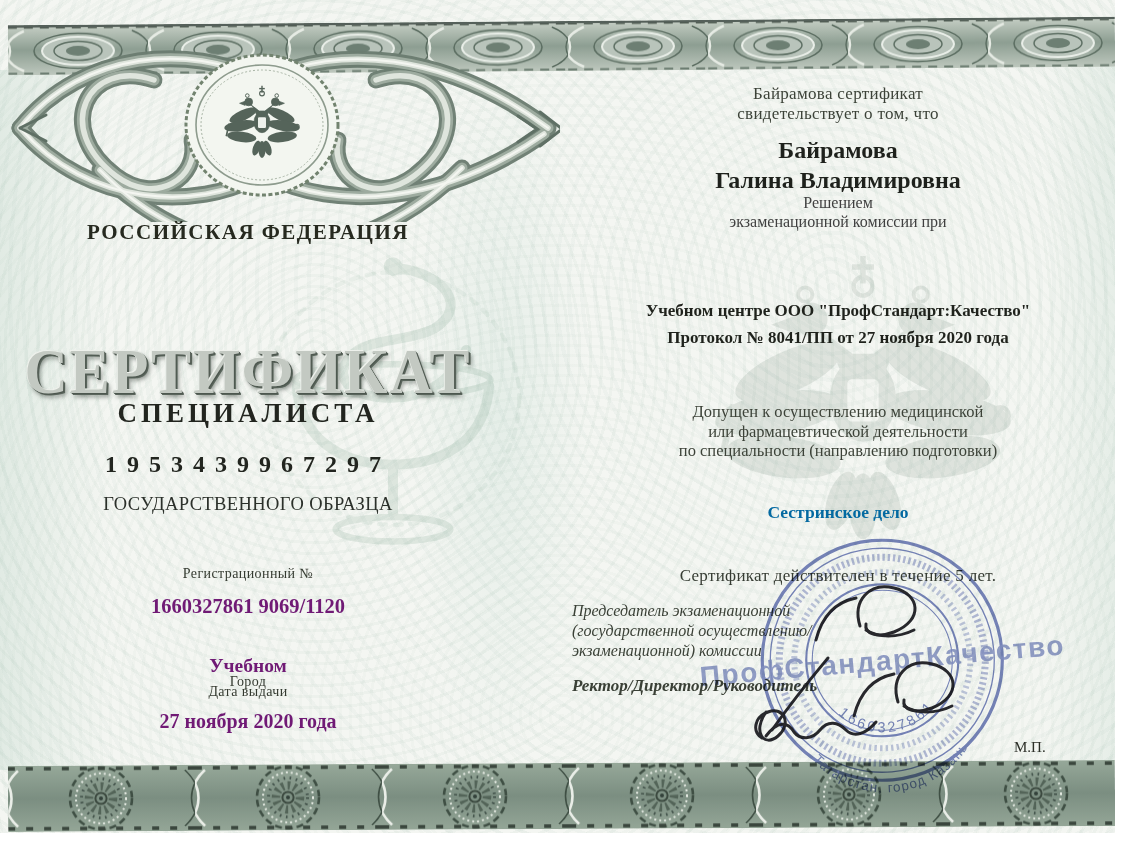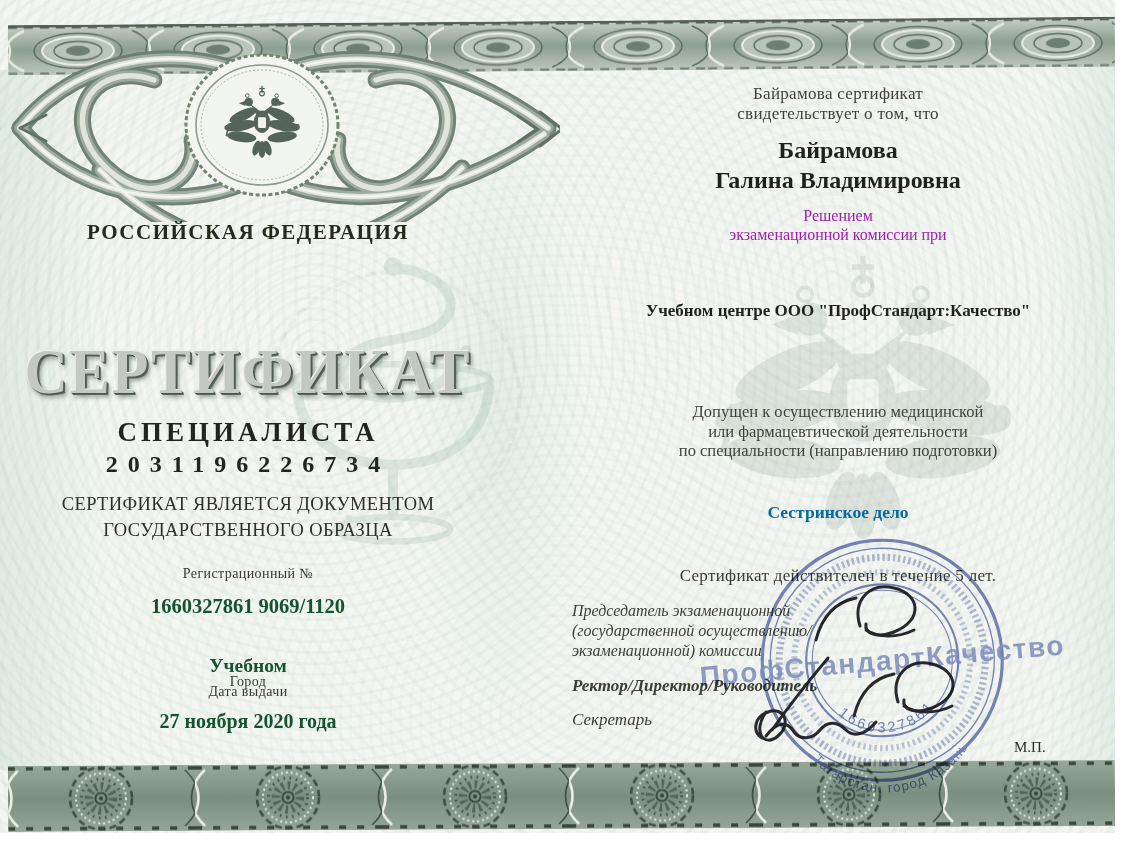--- a/index.html
+++ b/index.html
@@ -29,32 +29,32 @@
   
   .colL{left:8px;width:480px;}
   .colR{left:585px;width:506px;}
   .country{top:220px;font-size:21px;font-weight:bold;letter-spacing:1.5px;color:#26291f;}
   .bigtitle{
     top:341px;font-size:60px;font-weight:bold;letter-spacing:2px;line-height:62px;
     color:#c3c9c2;
     text-shadow:-1px -1px 0 #eef1ec, 1px 1px 0 #4d574f, 2px 2px 0 #5a655c, 3px 4px 4px rgba(60,70,62,.55), 0 0 1px #6a756c;
     transform:scaleY(1.04);
   }
-  .subtitle{top:417px;font-size:27px;font-weight:bold;letter-spacing:4px;color:#22251f;}
+  .subtitle{top:398px;font-size:27px;font-weight:bold;letter-spacing:4px;color:#22251f;}
   .blankno{top:451px;font-size:24px;font-weight:bold;letter-spacing:10px;color:#22251f;}
   .note{top:491px;font-size:18.5px;line-height:26px;letter-spacing:.4px;color:#2b302a;}
   .lblA{font-size:14px;color:#343a30;letter-spacing:.4px;}
-  .valB{font-weight:bold;color:#14532d;}
+  .valB{font-weight:bold;color:#701a75;}
   .regl{top:566px;} .regn{top:595px;font-size:20.5px;}
   .cityl{top:646px;margin-top:28px;} .cityv{top:655px;font-size:19.5px;}
   .datel{top:684px;} .datev{top:710px;font-size:20px;}
   .intro{top:84px;font-size:17px;line-height:20px;color:#3c4238;letter-spacing:.3px;}
   .nm1{top:137px;font-size:24px;font-weight:bold;color:#1e211c;}
   .nm2{top:167px;font-size:24px;font-weight:bold;color:#1e211c;}
-  .decis{top:206px;font-size:16px;line-height:19px;color:#a21caf;}
+  .decis{top:193px;font-size:16px;line-height:19px;color:#404040;}
   .org{top:297px;font-size:17px;font-weight:bold;line-height:27px;color:#1f221c;}
   .adm{top:402px;font-size:16.5px;line-height:19.5px;color:#3c4238;}
   .spec{top:502px;font-size:17.5px;font-weight:bold;color:#0369a1;}
   .valid{top:566px;font-size:17px;color:#363c33;letter-spacing:.3px;}
   .sig-block{left:572px;width:420px;text-align:left;font-style:italic;color:#3a4036;}
   .chair{top:601px;font-size:16px;line-height:20px;}
   .rector{top:676px;font-size:17px;font-weight:bold;}
   .secretary{top:710px;font-size:17px;}
   .mp{left:1014px;top:739px;font-size:15px;font-style:normal;color:#2c2f28;}
   
@@ -228,23 +228,22 @@
     <ellipse cx="258" cy="99" rx="66" ry="60" fill="none" stroke="#8d9b8d" stroke-width="1.6"></ellipse>
     <ellipse cx="258" cy="99" rx="61" ry="55" fill="none" stroke="#a9b5a6" stroke-width="1" stroke-dasharray="2 2"></ellipse>
     <svg x="216" y="57" width="84" height="84" viewBox="0 0 120 120" style="color:#55645a">
       <use href="#eagle"></use>
     </svg>
   </svg>
 
   <div class="abs colL c country">РОССИЙСКАЯ ФЕДЕРАЦИЯ</div>
   <div class="abs colL c bigtitle">СЕРТИФИКАТ</div>
   <div class="abs colL c subtitle">СПЕЦИАЛИСТА</div>
-  <div class="abs colL c blankno">2031196226734</div>
+  <div class="abs colL c blankno">1953439967297</div>
   <div class="abs colL c note">
-    <div>СЕРТИФИКАТ ЯВЛЯЕТСЯ ДОКУМЕНТОМ</div>
     <div>ГОСУДАРСТВЕННОГО ОБРАЗЦА</div>
   </div>
   <div class="abs colL c lblA regl">Регистрационный №</div>
   <div class="abs colL c valB regn">1660327861 9069/1120</div>
   <div class="abs colL c lblA cityl">Город</div>
   <div class="abs colL c valB cityv">Учебном</div>
   <div class="abs colL c lblA datel">Дата выдачи</div>
   <div class="abs colL c valB datev">27 ноября 2020 года</div>
 
   <div class="abs colR c intro">
@@ -252,36 +251,36 @@
     <div>свидетельствует о том, что</div>
   </div>
   <div class="abs colR c nm1">Байрамова</div>
   <div class="abs colR c nm2">Галина Владимировна</div>
   <div class="abs colR c decis">
     <div>Решением</div>
     <div>экзаменационной комиссии при</div>
   </div>
   <div class="abs colR c org">
     <div>Учебном центре ООО "ПрофСтандарт:Качество"</div>
+    <div>Протокол № 8041/ПП от 27 ноября 2020 года</div>
   </div>
   <div class="abs colR c adm">
     <div>Допущен к осуществлению медицинской</div>
     <div>или фармацевтической деятельности</div>
     <div>по специальности (направлению подготовки)</div>
   </div>
   <div class="abs colR c spec">Сестринское дело</div>
   <div class="abs colR c valid">Сертификат действителен в течение 5 лет.</div>
 
   <div class="abs sig-block chair">
     <div>Председатель экзаменационной</div>
     <div>(государственной осуществлению/</div>
     <div>экзаменационной) комиссии</div>
   </div>
   <div class="abs sig-block rector">Ректор/Директор/Руководитель</div>
-  <div class="abs sig-block secretary">Секретарь</div>
   <div class="abs mp">М.П.</div>
 
   <svg class="abs stamp" viewBox="0 0 410 274">
     <g fill="none" stroke="#5c6cb2">
       <circle cx="202" cy="140" r="120" stroke-width="3.2"></circle>
       <circle cx="202" cy="140" r="112" stroke-width="1.3"></circle>
       <circle cx="202" cy="140" r="103" stroke-width="7" stroke-dasharray="2.4 2.8" opacity=".55"></circle>
       <circle cx="202" cy="140" r="88" stroke-width="6" stroke-dasharray="2.4 3.2" opacity=".45"></circle>
       <circle cx="202" cy="140" r="76" stroke-width="2.2"></circle>
       <circle cx="202" cy="140" r="70" stroke-width="1.1"></circle>

